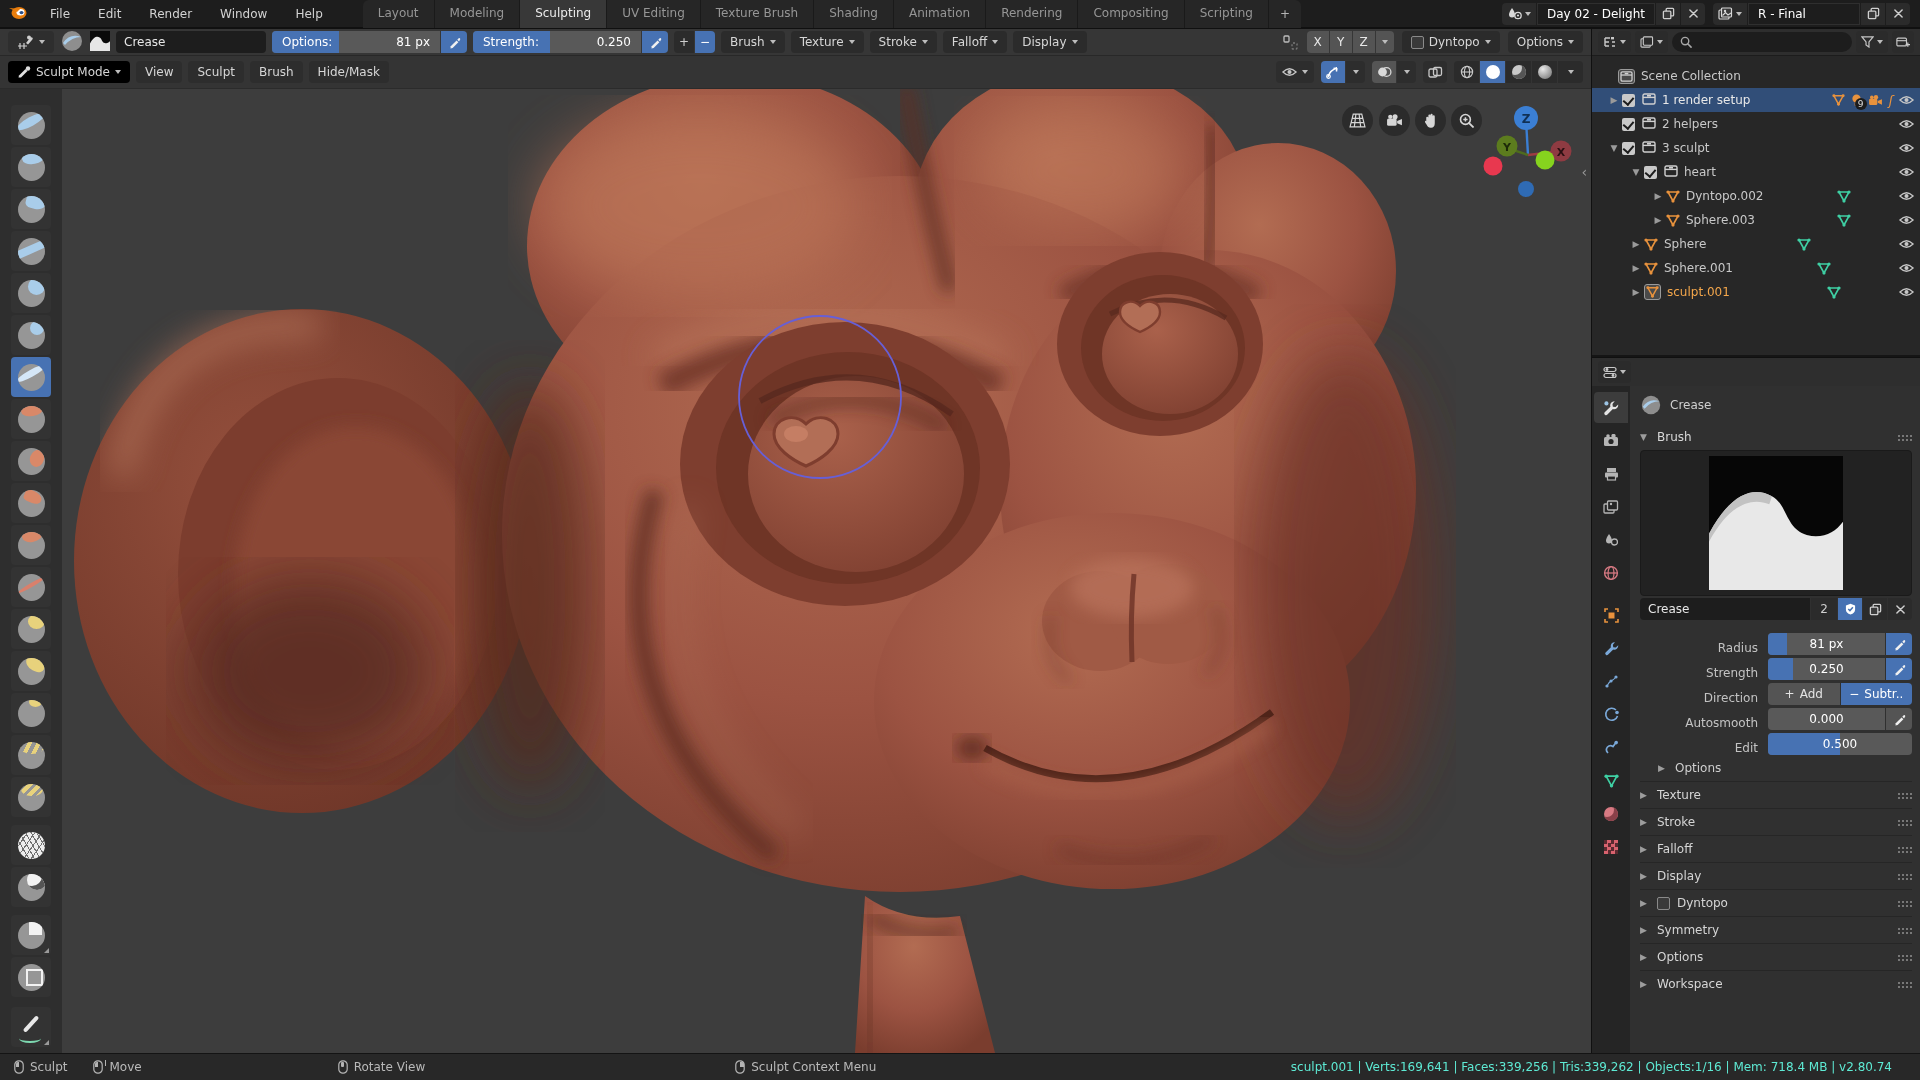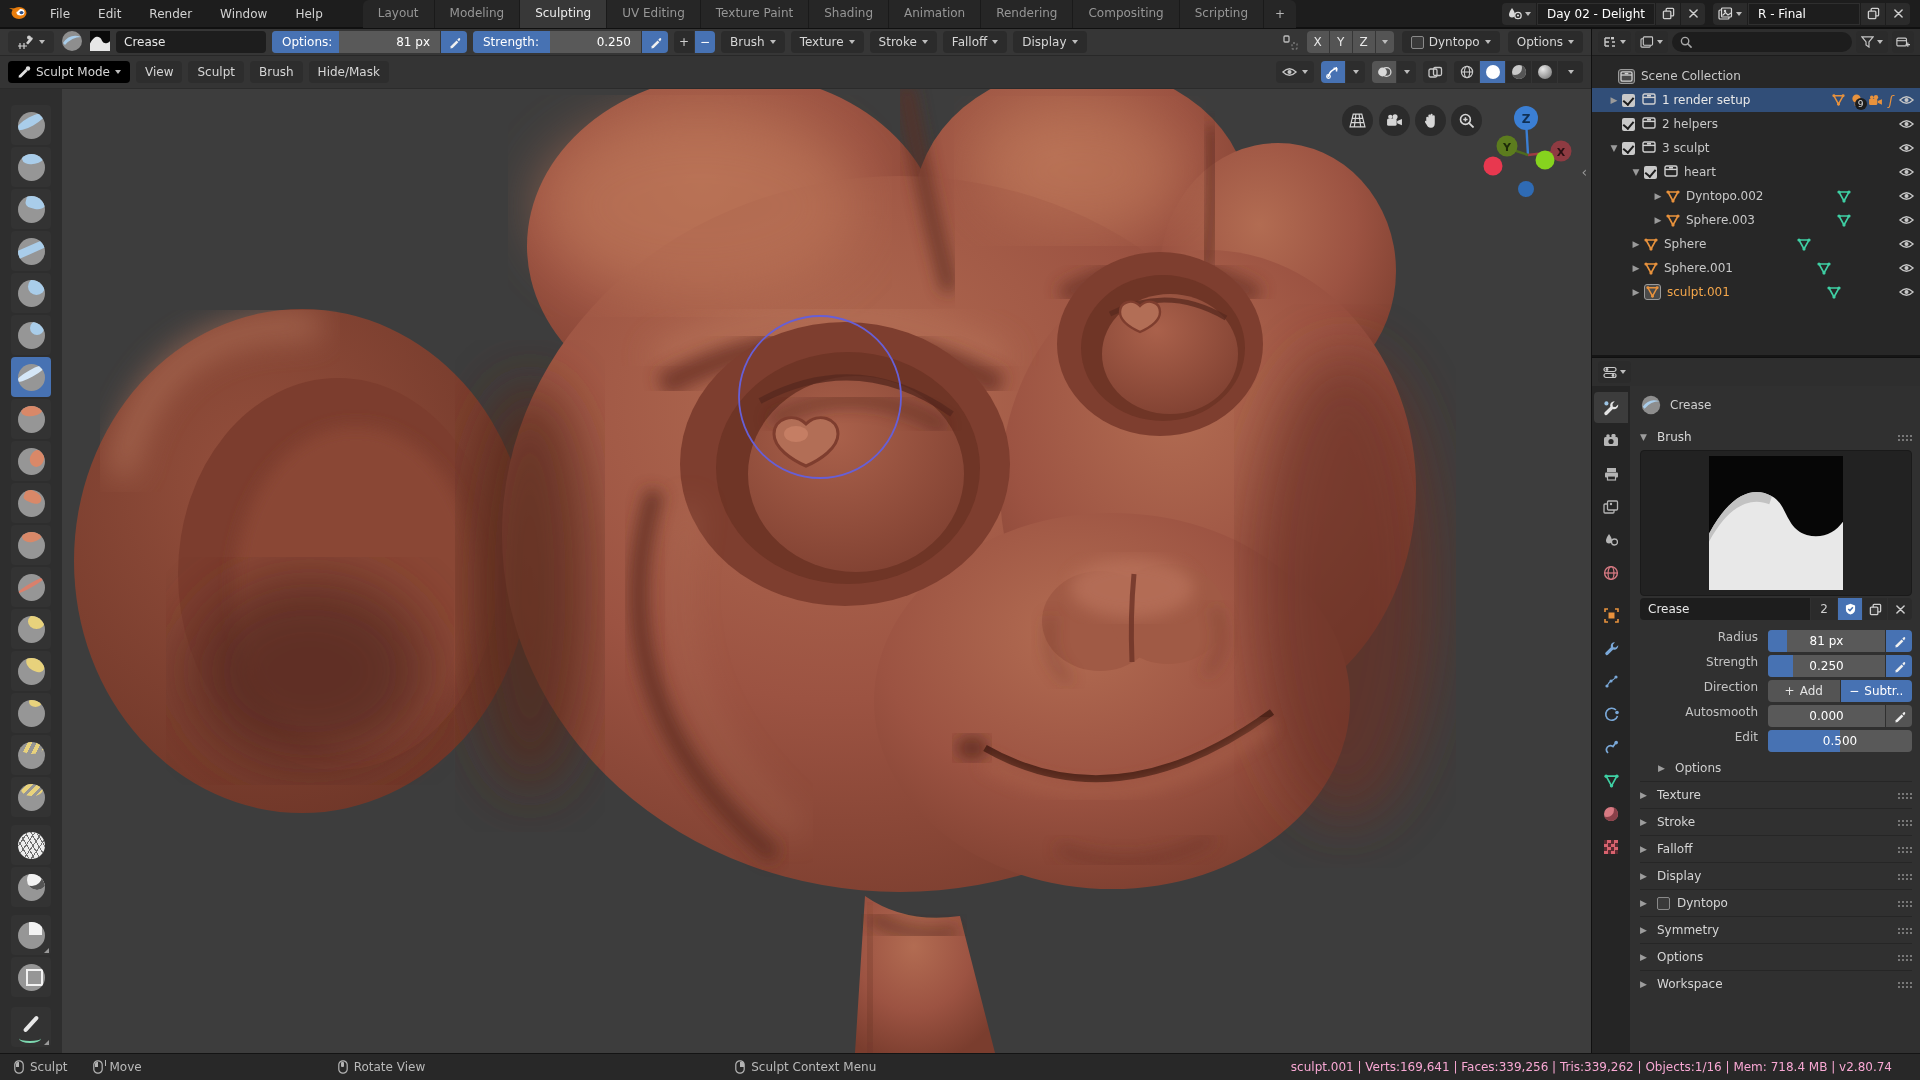--- a/index.html
+++ b/index.html
@@ -103,21 +103,21 @@
   .disc { color:#9d9d9d; font-size:9px; width:10px; }
   .prevwell { background:#222; border:1px solid #1a1a1a; border-radius:4px; height:146px; display:flex;
               align-items:center; justify-content:center; margin-bottom:2px; }
   .namerow { display:flex; align-items:center; gap:1px; margin-bottom:10px; }
   .namerow .field { flex:1; border-radius:4px 0 0 4px; }
   .namerow .cnt { background:#2b2b2b; width:26px; height:22px; display:flex; align-items:center;
                   justify-content:center; color:#cfcfcf; }
   .namerow .tb { width:24px; height:22px; background:#2b2b2b; display:flex; align-items:center; justify-content:center; }
   .namerow .tb.fake { background:#4772b3; }
   .namerow .tb.last { border-radius:0 4px 4px 0; }
-  .prow { display:flex; align-items:flex-start; height:25px; }
+  .prow { display:flex; align-items:flex-end; height:25px; }
   .prow .plab { width:128px; text-align:right; padding-right:10px; color:#c3c3c3; }
   .prow .wid { flex:1; display:flex; align-items:center; }
   .prow .slider { flex:1; border-radius:4px; }
   .prow .slider.withpen { border-radius:4px 0 0 4px; }
   .seg { flex:1; display:flex; gap:1px; }
   .seg .s { flex:1; height:22px; display:flex; align-items:center; justify-content:center; gap:5px;
             background:#545454; color:#e3e3e3; }
   .seg .s.first { border-radius:4px 0 0 4px; }
   .seg .s.last { border-radius:0 4px 4px 0; }
   .seg .s.on { background:#4772b3; color:#fff; }
@@ -180,21 +180,21 @@
        background:#e8e8e8; border-radius:2px; transform:rotate(42deg); }
   .t-annotate .c::after { left:1px; top:20px; width:22px; height:7px; border-bottom:2.5px solid #7dd8b0;
        border-radius:50%; }
   .corner { position:absolute; right:2px; bottom:2px; width:0; height:0;
        border-left:5px solid transparent; border-bottom:5px solid #9a9a9a; }
 
   
   .statusbar { position:absolute; left:0; top:1053px; width:1920px; height:27px; background:#282828;
                border-top:1px solid #141414; display:flex; align-items:center; color:#b9b9b9; }
   .sb-item { display:flex; align-items:center; gap:6px; }
-  .sb-right { margin-left:auto; margin-right:28px; color:#f9a8d4; }
+  .sb-right { margin-left:auto; margin-right:28px; color:#5eead4; }
 
   
   .gizmo { position:absolute; z-index:4; }
 </style>
 </head>
 <body>
 
 <svg width="0" height="0" style="position:absolute">
   <defs>
     <symbol id="i-eye" viewBox="0 0 16 10">
@@ -285,21 +285,21 @@
       <span class="m">Edit</span>
       <span class="m">Render</span>
       <span class="m">Window</span>
       <span class="m">Help</span>
     </div>
     <div class="tabs">
       <span class="tab first">Layout</span>
       <span class="tab">Modeling</span>
       <span class="tab active">Sculpting</span>
       <span class="tab">UV Editing</span>
-      <span class="tab">Texture Paint</span>
+      <span class="tab">Texture Brush</span>
       <span class="tab">Shading</span>
       <span class="tab">Animation</span>
       <span class="tab">Rendering</span>
       <span class="tab">Compositing</span>
       <span class="tab">Scripting</span>
       <span class="tab-add">+</span>
     </div>
     <div class="top-right">
       <div class="idblock">
         <span class="icon-dd">

